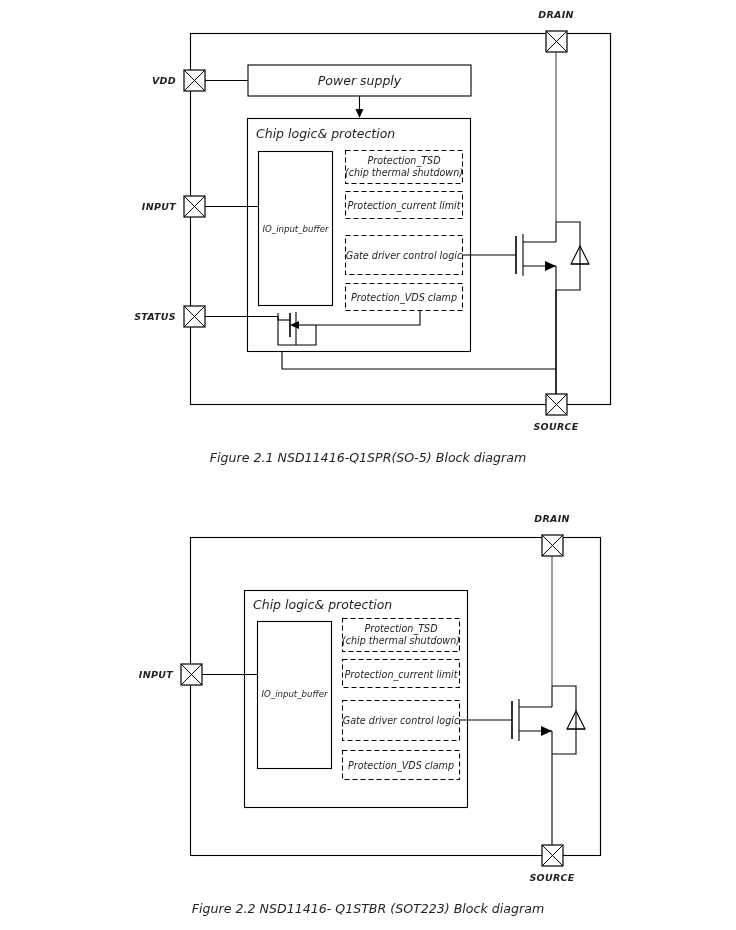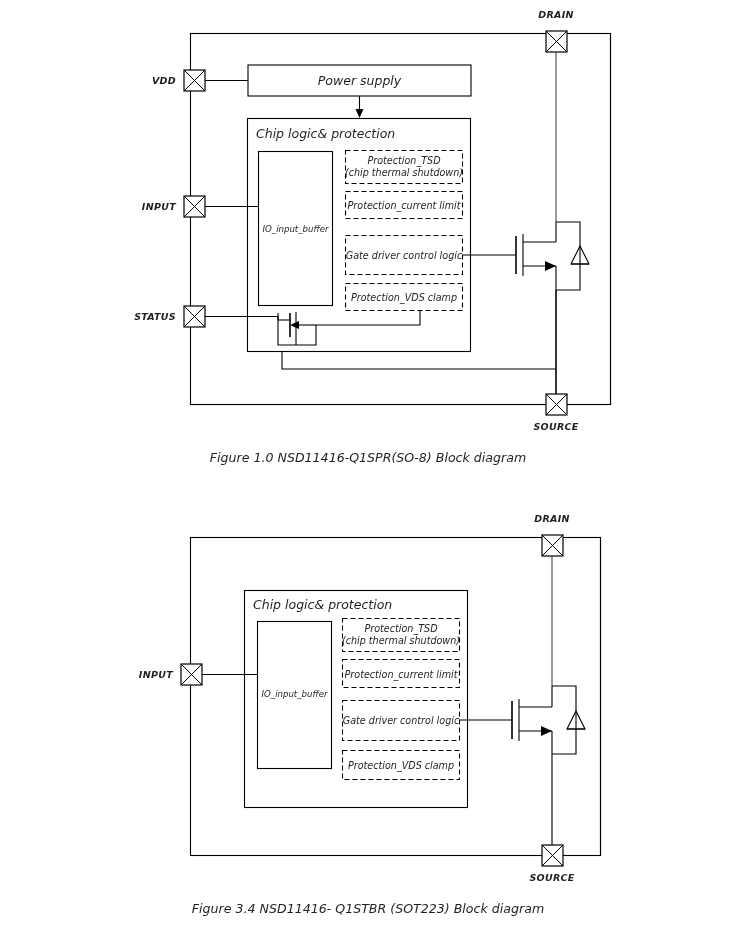--- a/index.html
+++ b/index.html
@@ -149,21 +149,21 @@
 
     <path class="wire" d="M 556 369 L 282 369 L 282 351.5"></path>
 
     <g>
       <rect class="pad" x="546" y="394" width="21" height="21"></rect>
       <path class="pad-x" d="M 546 394 L 567 415 M 567 394 L 546 415"></path>
     </g>
     <text class="t-pin" x="556" y="430" text-anchor="middle">SOURCE</text>
   </svg>
 
-  <div class="caption" id="cap1">Figure 1.0 NSD11416-Q1SPR(SO-8) Block diagram</div>
+  <div class="caption" id="cap1">Figure 2.1 NSD11416-Q1SPR(SO-5) Block diagram</div>
 
   <svg id="fig2-svg" class="fig-svg" width="736" height="390" viewBox="0 0 736 390">
 
     <rect class="frame" x="190.5" y="37.5" width="410" height="318"></rect>
 
     <path class="wire-gray" d="M 552 56 L 552 186"></path>
     <path class="wire" d="M 552 37.5 L 600.5 37.5 L 600.5 355.5 L 552 355.5"></path>
 
     <g>
       <rect class="pad" x="542" y="35" width="21" height="21"></rect>
@@ -211,15 +211,15 @@
       <path class="wire" d="M 567 229 L 576 211 L 585 229 Z" fill="#ffffff"></path>
     </g>
 
     <g>
       <rect class="pad" x="542" y="345" width="21" height="21"></rect>
       <path class="pad-x" d="M 542 345 L 563 366 M 563 345 L 542 366"></path>
     </g>
     <text class="t-pin" x="552" y="381" text-anchor="middle">SOURCE</text>
   </svg>
 
-  <div class="caption" id="cap2">Figure 3.4 NSD11416- Q1STBR (SOT223) Block diagram</div>
+  <div class="caption" id="cap2">Figure 2.2 NSD11416- Q1STBR (SOT223) Block diagram</div>
 
 </div>
 
 </body></html>

